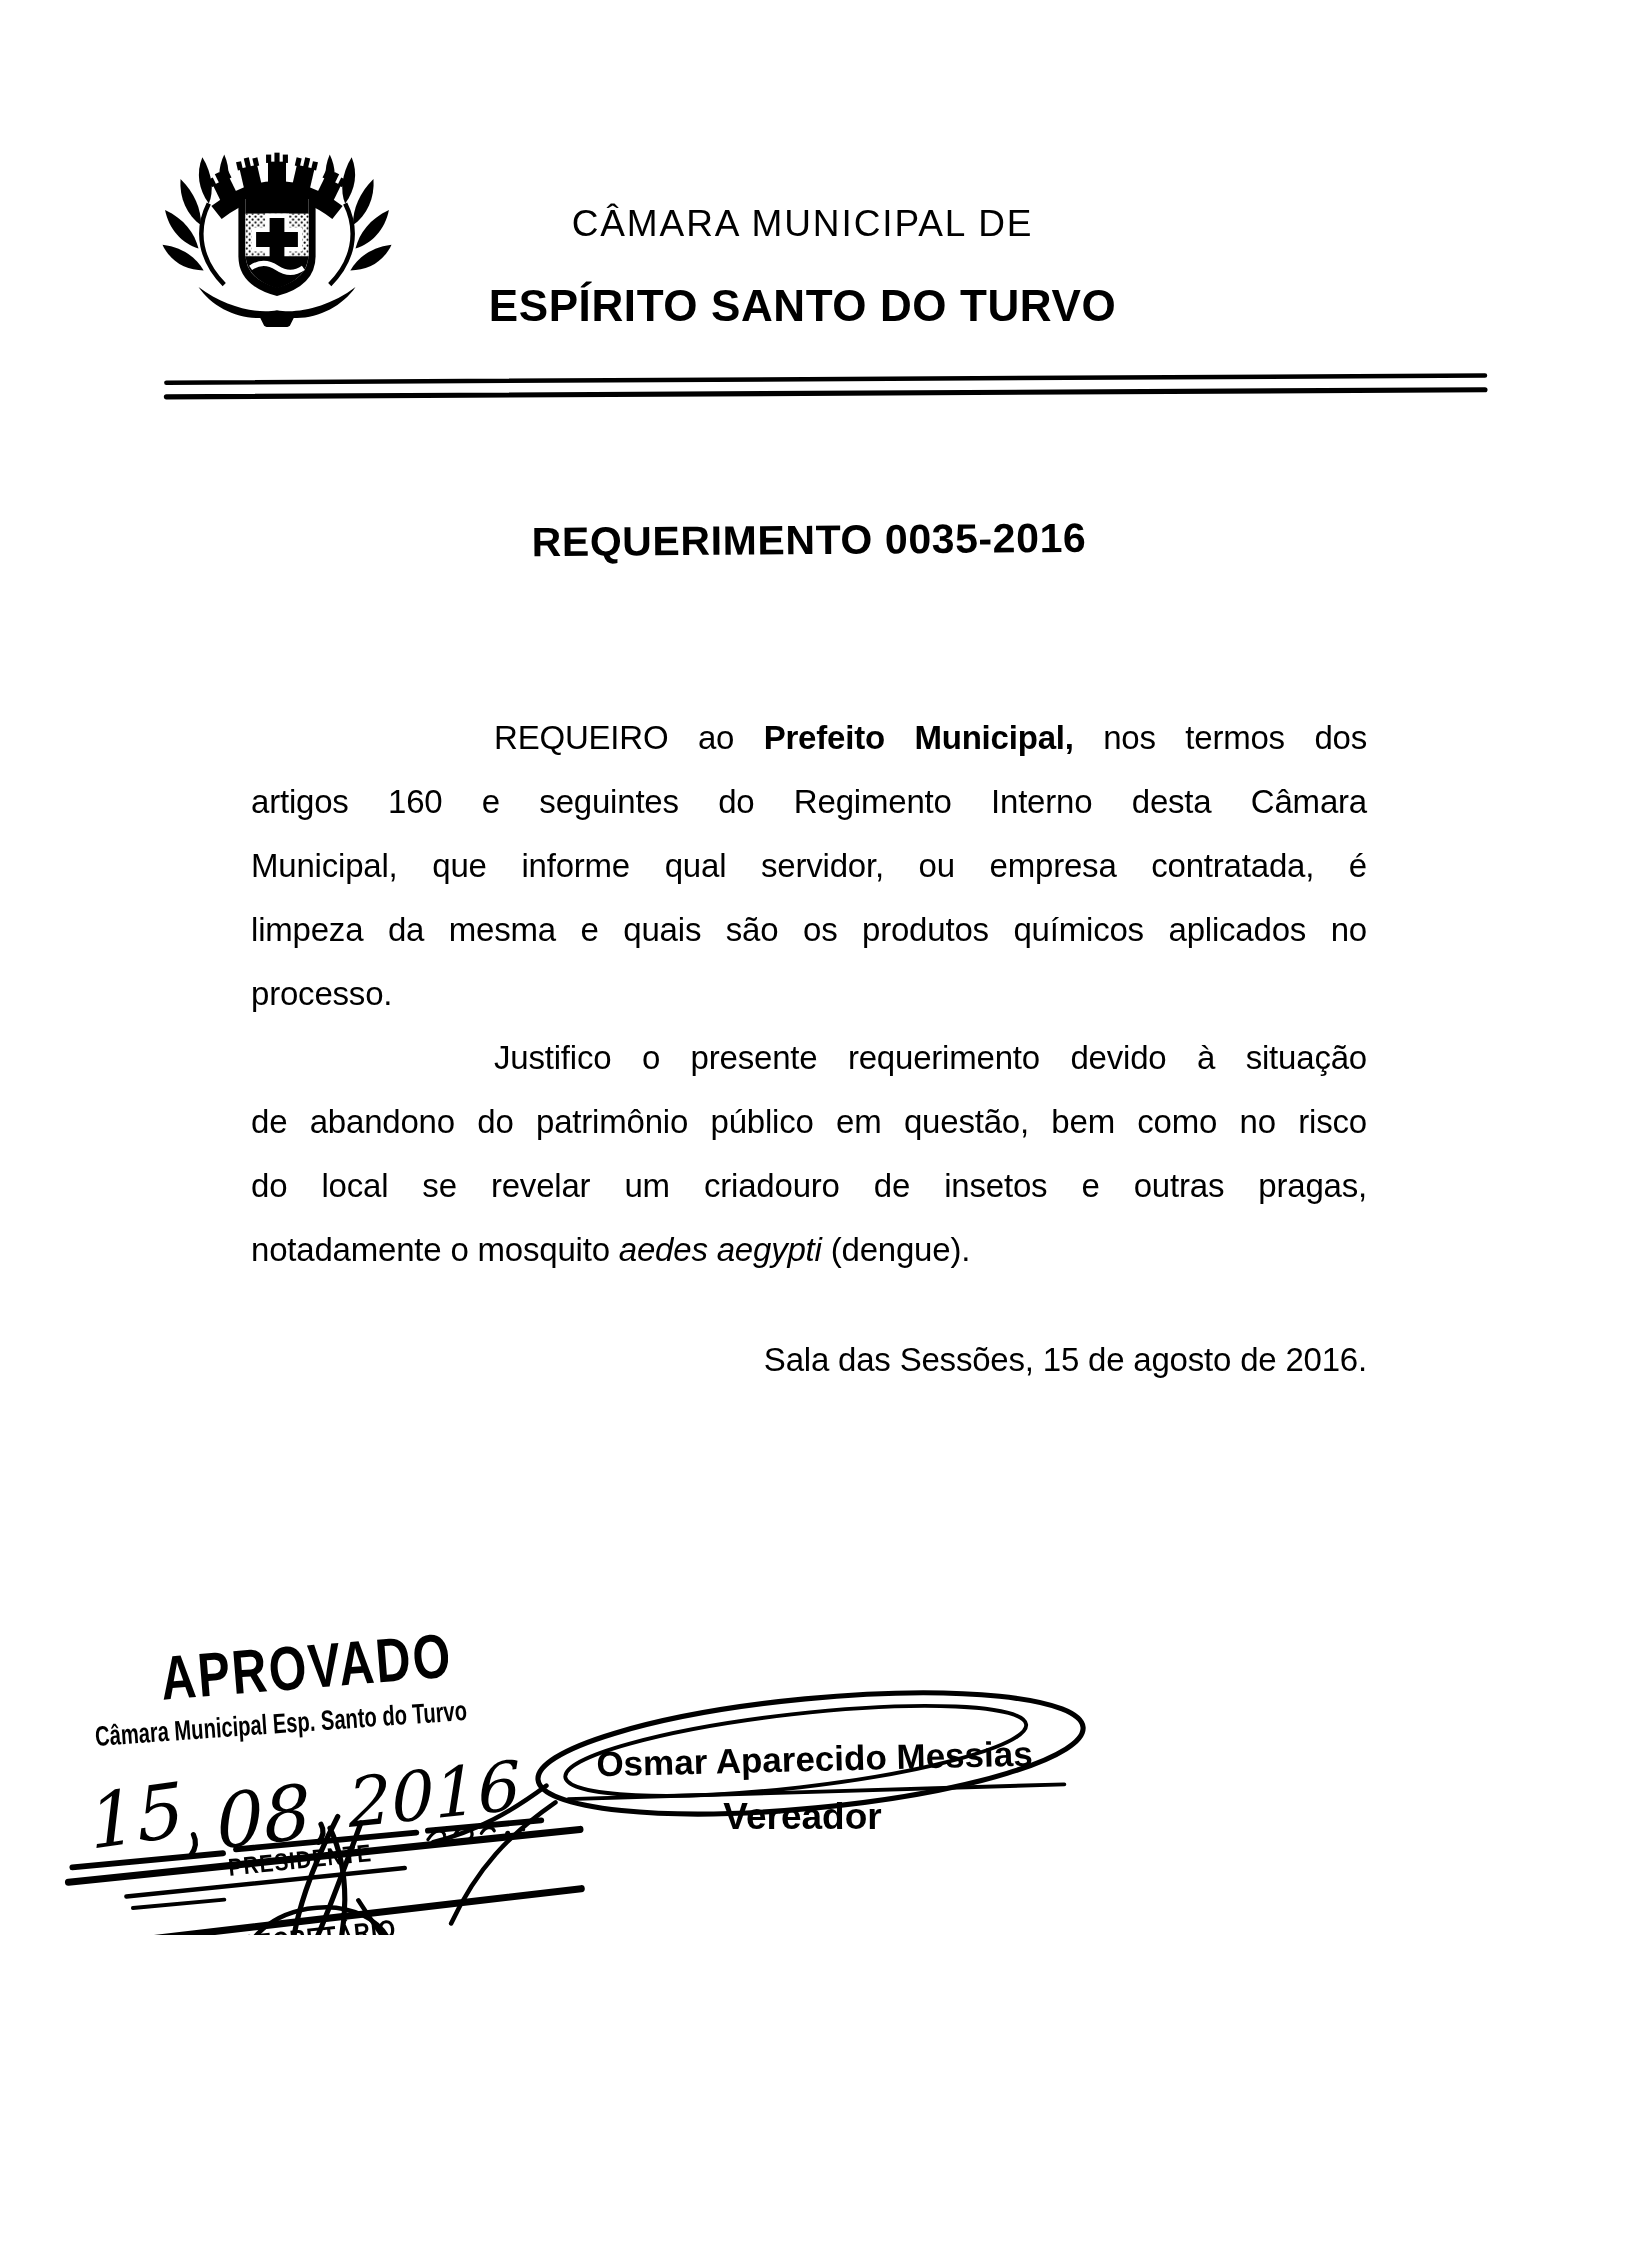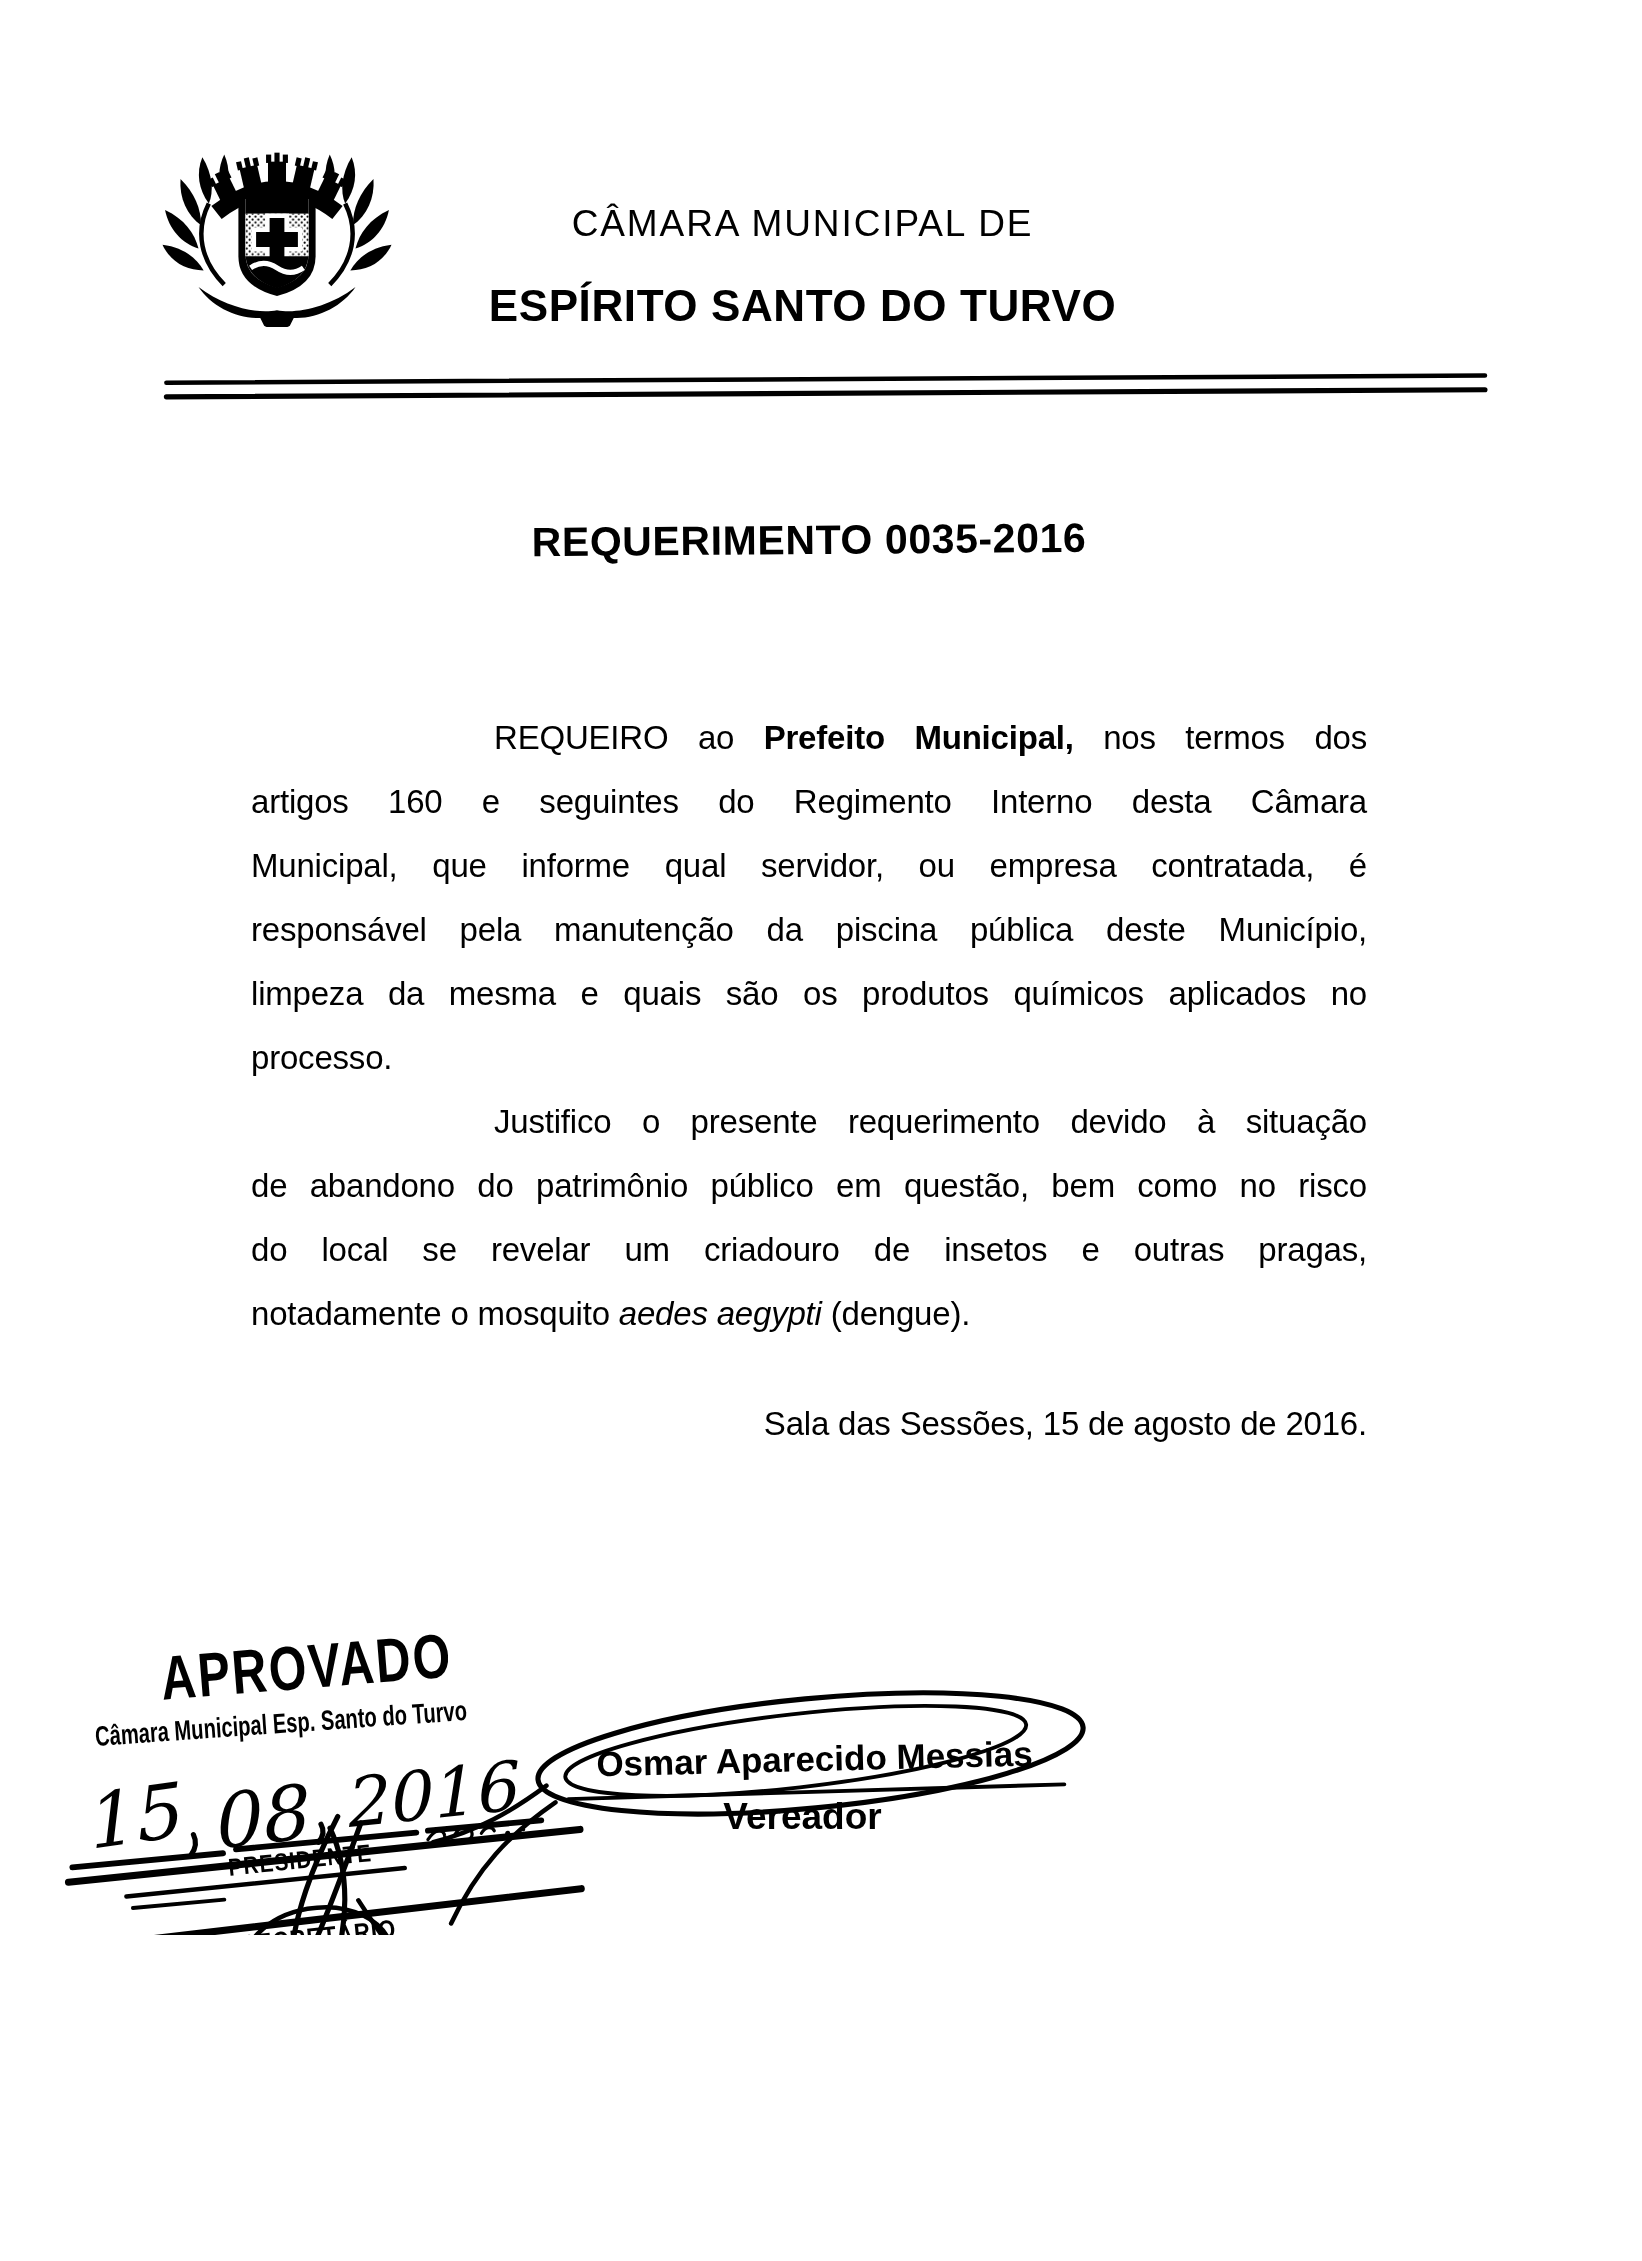--- a/index.html
+++ b/index.html
@@ -138,21 +138,20 @@
     <div class="org2">ESPÍRITO SANTO DO TURVO</div>
   </div>
 
   <div class="abs title">REQUERIMENTO 0035-2016</div>
 
   <div class="abs body-block">
     <div>
         <div class="line indent"><span>REQUEIRO ao </span><span class="b">Prefeito Municipal,</span><span> nos termos dos</span></div>
         <div class="line"><span>artigos 160 e seguintes do Regimento Interno desta Câmara</span></div>
         <div class="line"><span>Municipal, que informe qual servidor, ou empresa contratada, é</span></div>
-        <div class="line"><span>responsável pela manutenção da piscina pública deste Município,</span></div>
         <div class="line"><span>limpeza da mesma e quais são os produtos químicos aplicados no</span></div>
         <div class="line last"><span>processo.</span></div>
         <div class="line indent"><span>Justifico o presente requerimento devido à situação</span></div>
         <div class="line"><span>de abandono do patrimônio público em questão, bem como no risco</span></div>
         <div class="line"><span>do local se revelar um criadouro de insetos e outras pragas,</span></div>
         <div class="line last"><span>notadamente o mosquito </span><span class="i">aedes aegypti</span><span> (dengue).</span></div>
       </div>
     <div class="dateline">Sala das Sessões, 15 de agosto de 2016.</div>
   </div>
 

